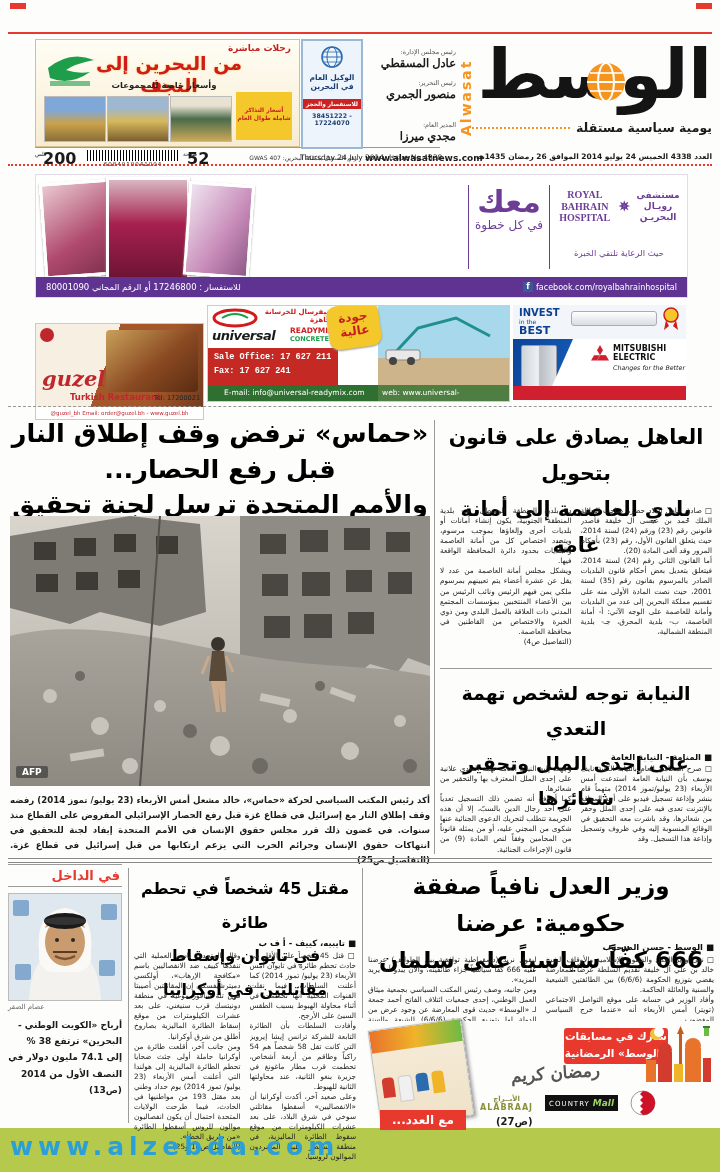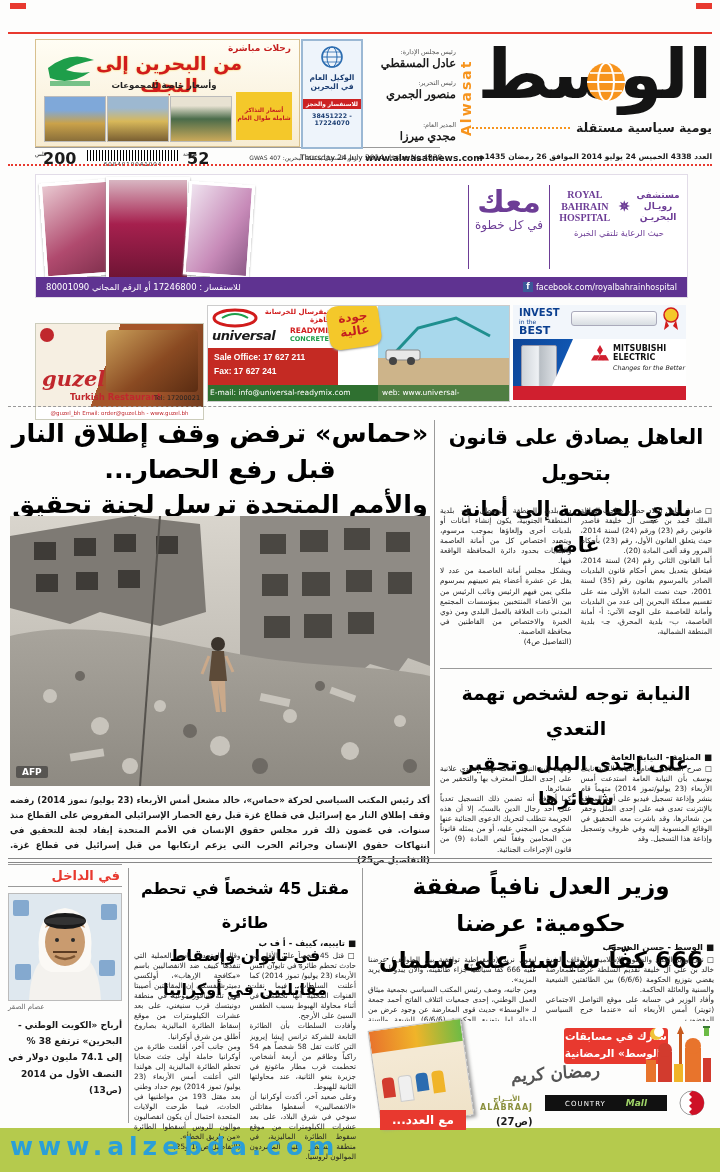--- a/index.html
+++ b/index.html
@@ -132,21 +132,21 @@
             <path d="M1 15 L10 12 L15 15 L10 18 Z"></path>
               <path d="M29 15 L20 12 L15 15 L20 18 Z"></path>
             <path d="M5 5 L13 9 L15 15 L9 13 Z"></path>
               <path d="M25 25 L17 21 L15 15 L21 17 Z"></path>
             <path d="M25 5 L21 13 L15 15 L17 9 Z"></path>
               <path d="M5 25 L9 17 L15 15 L13 21 Z"></path>
           </g>
         </svg>
         <div class="purp rtl ctr" style="font-size:9px;font-weight:bold;line-height:1.2;">مستشفى رويـال البحريـن</div>
       </div>
-      <div class="purp rtl ctr" style="font-size:8.5px;margin-top:4px;">حيث الرعاية تلتقي الخبرة</div>
+      <div class="purp rtl ctr" style="font-size:8.5px;margin-top:24px;">حيث الرعاية تلتقي الخبرة</div>
     </div>
     <div class="abs" style="left:0;bottom:0;width:651px;height:20px;background:#5f3391;display:flex;align-items:center;justify-content:space-between;padding:0 10px;box-sizing:border-box;color:#fff;">
       <span class="rtl" style="font-size:8.5px;">للاستفسار : 17246800 أو الرقم المجاني 80001090</span>
       <span style="font-size:9px;font-weight:bold;margin-top:44px;">www.royalbahrainhospital.com</span>
       <span style="display:flex;align-items:center;gap:3px;">
         <span style="width:10px;height:10px;background:#3b5998;color:#fff;font-size:8px;font-weight:bold;text-align:center;line-height:10px;display:inline-block;">f</span>
         <span style="font-size:8px;">facebook.com/royalbahrainhospital</span>
       </span>
     </div>
   </div>
@@ -164,25 +164,25 @@
     <div class="abs" style="left:0;top:0;width:130px;height:40px;">
       <svg class="abs" style="left:4px;top:2px;" width="46" height="20" viewBox="0 0 46 20">
         <ellipse cx="23" cy="10" rx="21" ry="8" fill="none" stroke="#d11c1c" stroke-width="3"></ellipse>
         <path d="M10 10 Q23 2 36 10" fill="none" stroke="#1e9e4a" stroke-width="2"></path>
       </svg>
       <div class="abs rtl" style="left:52px;top:2px;width:76px;font-size:7px;font-weight:bold;color:#d11c1c;">يونيفرسال للخرسانة الجاهزة</div>
       <div class="abs" style="left:4px;top:22px;font-size:13px;font-weight:bold;font-style:italic;letter-spacing:-0.5px;">universal</div>
       <div class="abs" style="left:82px;top:20px;font-size:7.5px;font-weight:bold;color:#d11c1c;">READYMIX</div>
       <div class="abs" style="left:82px;top:29px;font-size:6.5px;font-weight:bold;color:#1e9e4a;">CONCRETE</div>
     </div>
-    <div class="abs" style="left:0;top:42px;width:130px;height:37px;background:#c42a23;color:#fff;padding:4px 6px;box-sizing:border-box;font-family:Liberation Sans, sans-serif;">
+    <div class="abs" style="left:0;top:42px;width:130px;height:37px;background:#c42a23;color:#fff;padding:4px 6px;box-sizing:border-box;font-family:Liberation Mono, monospace;">
       <div style="font-size:8.5px;font-weight:bold;">Sale Office: 17  627  211</div>
       <div style="font-size:8.5px;font-weight:bold;margin-top:4px;">Fax:            17  627  241</div>
     </div>
-    <div class="abs" style="left:0;bottom:0;width:170px;height:16px;background:#2f7030;color:#fff;font-size:7.5px;line-height:16px;padding-left:2px;box-sizing:border-box;">E-mail: info@universal-readymix.com</div>
+    <div class="abs" style="left:0;bottom:0;width:170px;height:16px;background:#2f7030;color:#fff;font-size:7.5px;line-height:16px;padding-left:16px;box-sizing:border-box;">E-mail: info@universal-readymix.com</div>
     <div class="abs" style="left:170px;top:0;width:131px;height:95px;background:linear-gradient(#aednf0,#a8d8ec 55%,#d8c49a 55%,#c0a87e);">
       <svg width="131" height="95" viewBox="0 0 131 95">
         <rect x="0" y="0" width="131" height="52" fill="#a8d8ec"></rect>
         <rect x="0" y="52" width="131" height="43" fill="#cdb48a"></rect>
         <path d="M12 52 L40 22 L78 12 L112 30" fill="none" stroke="#1f8f8f" stroke-width="3"></path>
         <rect x="8" y="44" width="34" height="10" rx="2" fill="#e8e8e8" stroke="#888"></rect>
         <circle cx="15" cy="55" r="4" fill="#444"></circle>
           <circle cx="33" cy="55" r="4" fill="#444"></circle>
       </svg>
       <div class="abs" style="left:0;bottom:0;width:131px;height:16px;background:#2f7030cc;color:#fff;font-size:7.5px;line-height:16px;padding-left:4px;box-sizing:border-box;">web:  www.universal-readymix.com</div>
@@ -368,21 +368,21 @@
           <circle cx="15" cy="8" r="5" fill="#fff"></circle>
         <rect x="60" y="4" width="5" height="8" fill="#6dbb45"></rect>
           <rect x="59" y="2" width="7" height="2" fill="#3a7d34"></rect>
       </g>
     </svg>
     <div class="abs" style="left:112px;top:66px;width:230px;display:flex;align-items:center;gap:12px;">
       <div class="ctr">
         <div class="rtl" style="font-size:7px;color:#8a8f3c;font-weight:bold;">الأبــراج</div>
         <div style="font-size:8px;color:#8a8f3c;font-weight:bold;letter-spacing:1px;">ALABRAAJ</div>
       </div>
-      <div style="background:#111;color:#fff;padding:3px 20px;display:flex;gap:20px;align-items:baseline;">
+      <div style="background:#111;color:#fff;padding:3px 4px;display:flex;gap:3px;align-items:baseline;">
         <span style="font-size:7px;letter-spacing:1px;">COUNTRY</span>
         <span style="font-size:9px;color:#9fd468;font-style:italic;font-weight:bold;">Mall</span>
       </div>
       <svg width="26" height="26" viewBox="0 0 26 26">
         <circle cx="13" cy="13" r="12" fill="#fff" stroke="#999"></circle>
         <path d="M13 1 A12 12 0 0 1 13 25 L10 22 L13 19 L10 16 L13 13 L10 10 L13 7 L10 4 Z" fill="#ce1126"></path>
       </svg>
     </div>
     <div class="abs rtl" style="left:128px;top:92px;font-size:10px;font-weight:bold;">(ص27)</div>
   </div>

